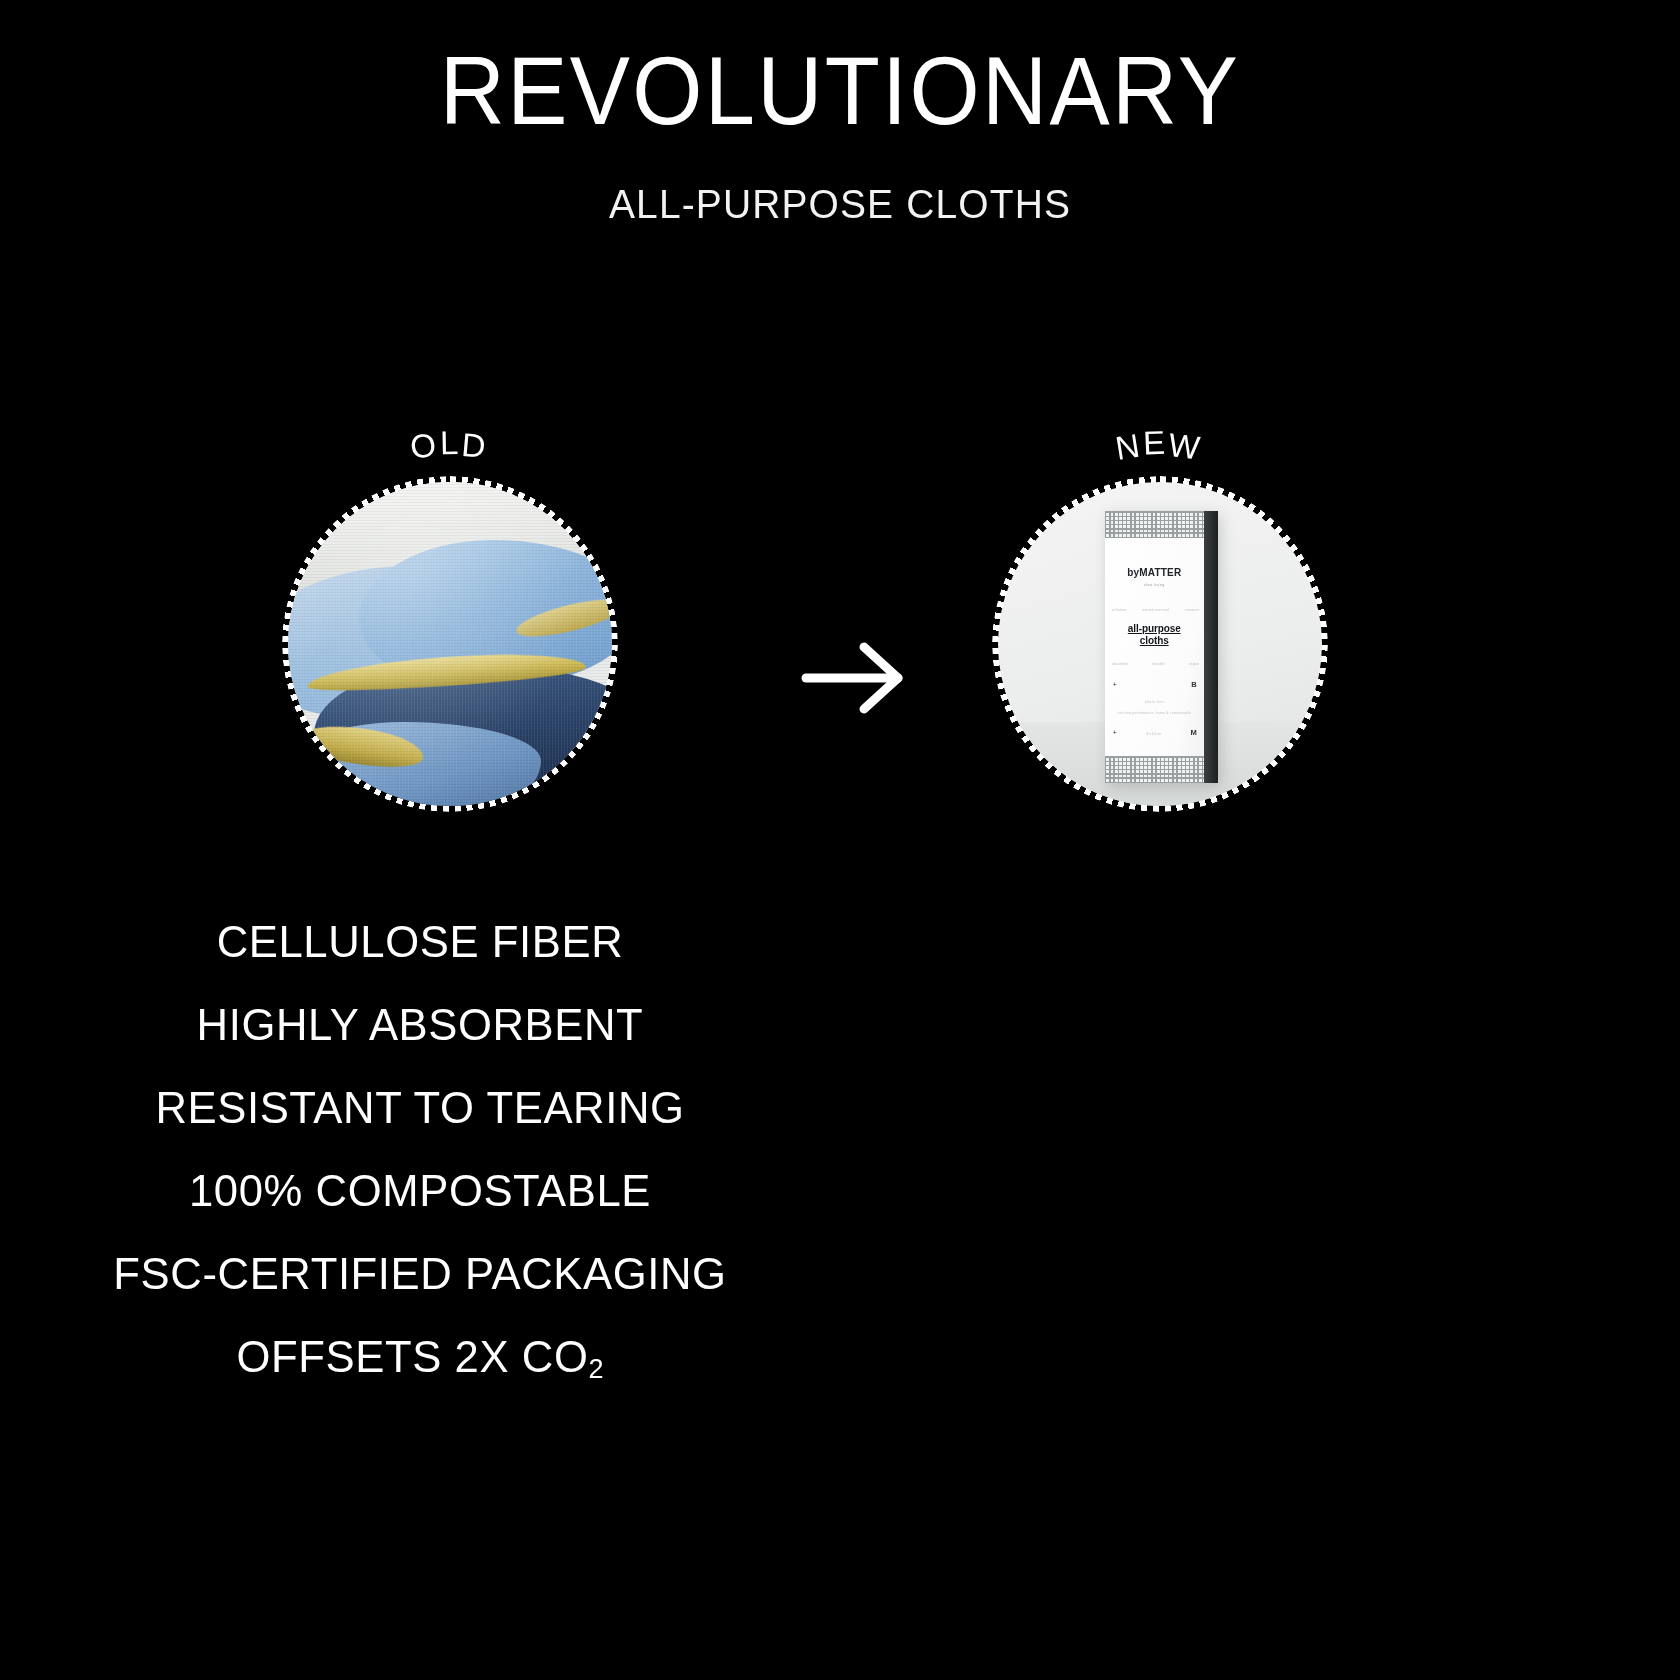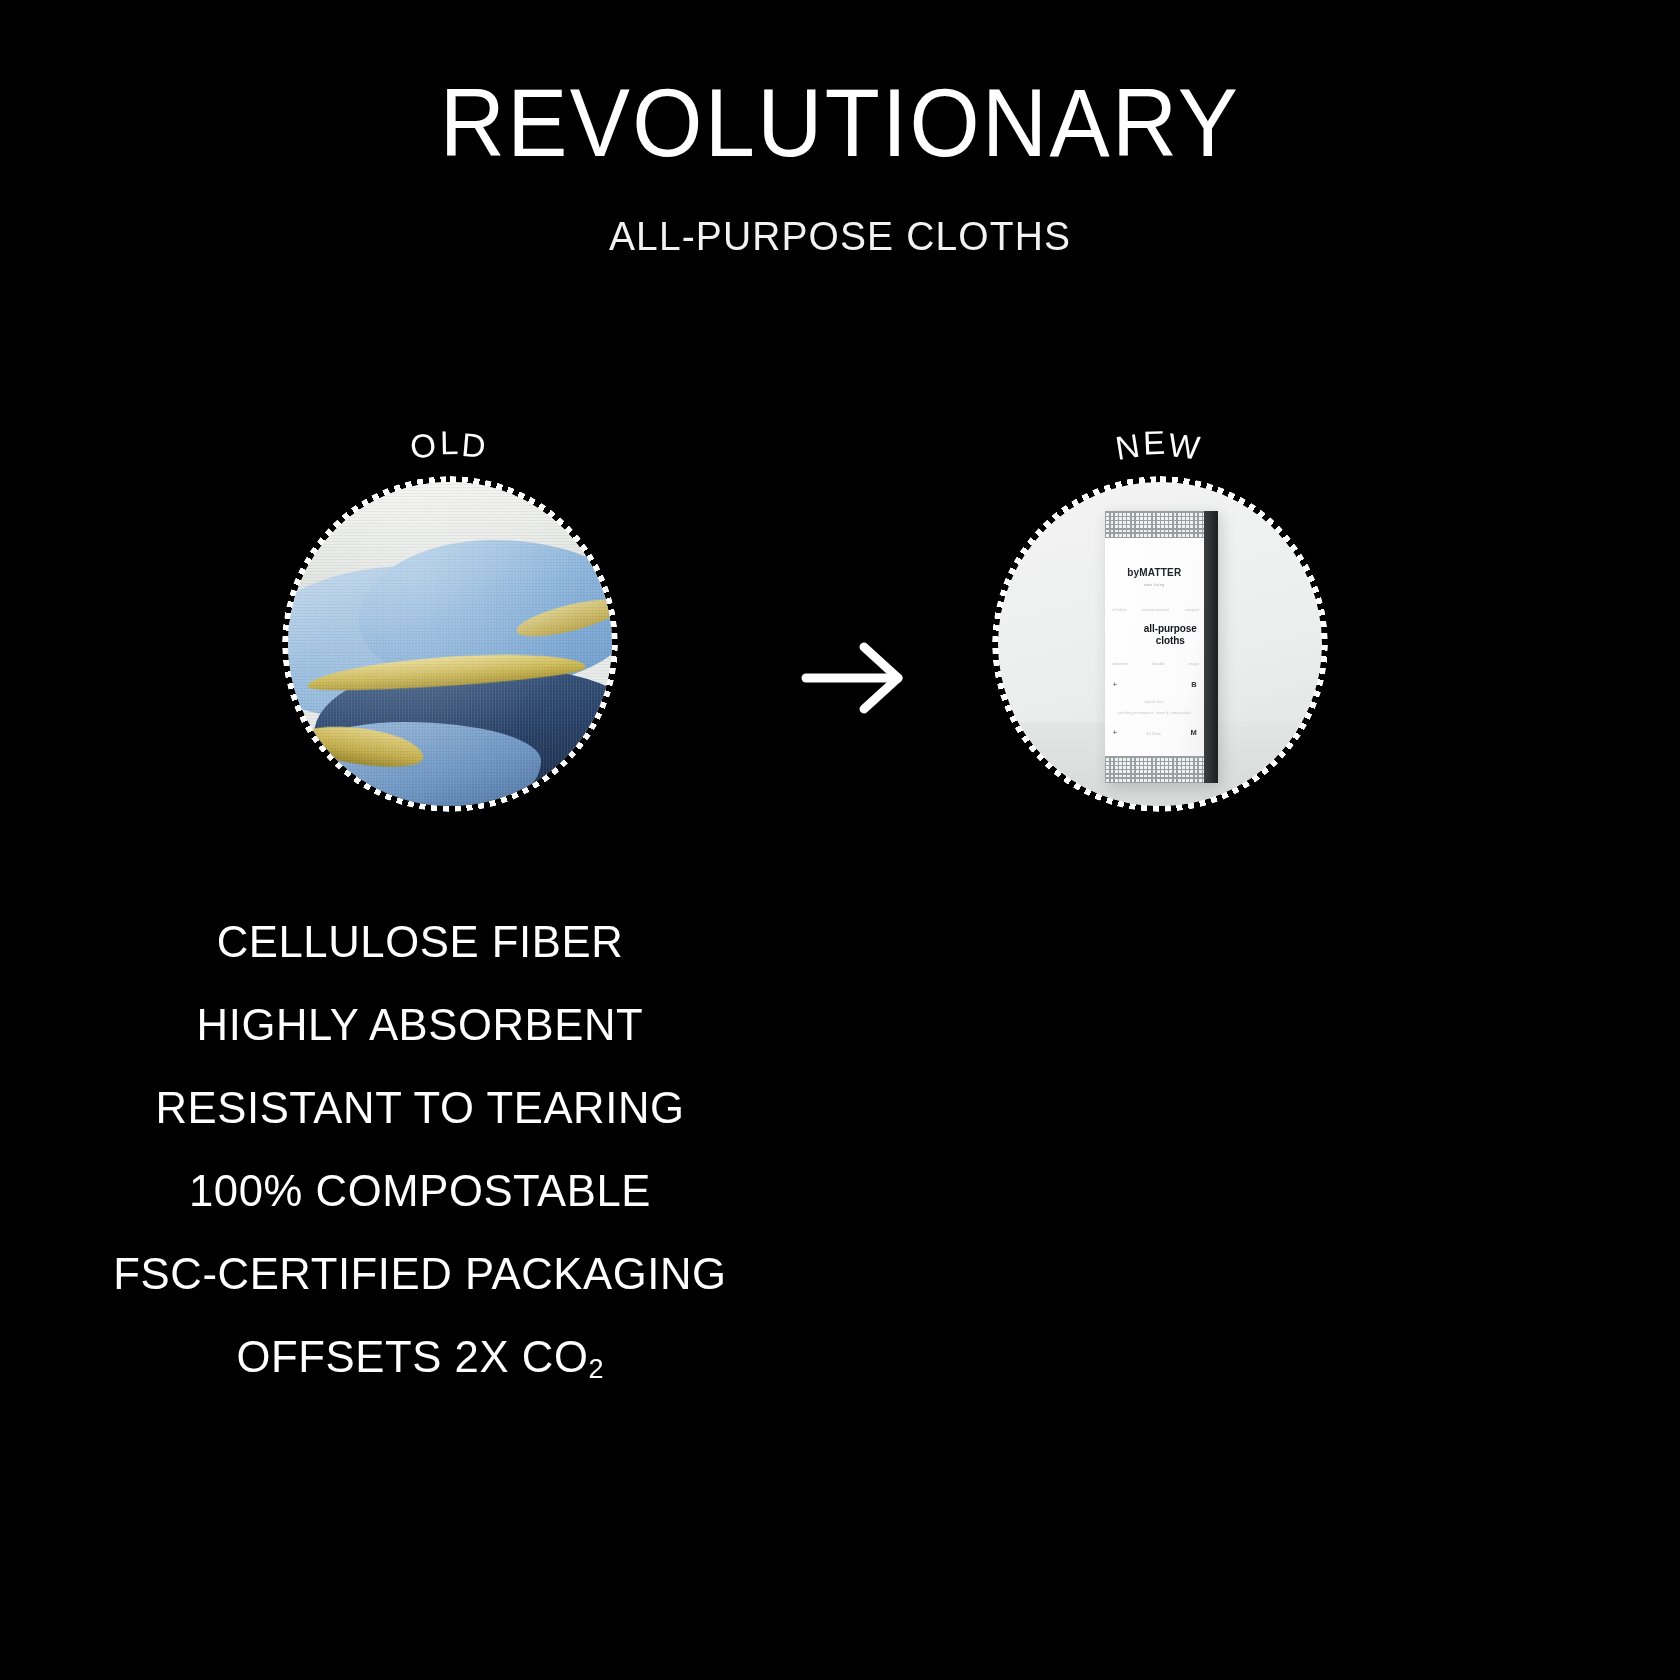--- a/index.html
+++ b/index.html
@@ -10,21 +10,21 @@
     overflow:hidden;
   }
 
   body {
     font-family:"Liberation Sans", sans-serif;
     color:#ffffff;
     position:relative;
   }
 
   
-  .header { width:100%; text-align:center; padding-top:74px; }
+  .header { width:100%; text-align:center; padding-top:42px; }
 
   .title {
     font-size:97px;
     font-weight:300;
     letter-spacing:2.5px;
     line-height:1.0;
     color:#ffffff;
     transform:scaleX(0.93);
     transform-origin:center;
   }
@@ -197,23 +197,23 @@
     text-align:center; font-size:3.6px; color:#9aa0a4; letter-spacing:0.4px;
   }
   .package .microrow {
     position:absolute; left:6%; width:77%;
     display:flex; justify-content:space-between;
     font-size:3.2px; color:#b6bbbe; letter-spacing:0.3px;
   }
   .package .microrow.r1 { top:35.5%; }
   .package .microrow.r2 { top:55.5%; }
   .package .product {
-    position:absolute; top:41%; left:16px; width:87%;
+    position:absolute; top:41%; left:0; width:87%;
     text-align:center; font-size:10px; font-weight:700;
-    line-height:1.24; color:#14171b; letter-spacing:-0.1px;
+    line-height:1.24; color:#14171b; letter-spacing:-0.1px;text-decoration:underline;
   }
   .package .marks {
     position:absolute; left:7%; width:74%;
     display:flex; justify-content:space-between; align-items:baseline;
     color:#30343a;
   }
   .package .marks.m1 { top:62%; }
   .package .marks.m2 { top:79.5%; }
   .package .marks .plus { font-size:7px; }
   .package .marks .letter { font-size:7.5px; font-weight:600; }

